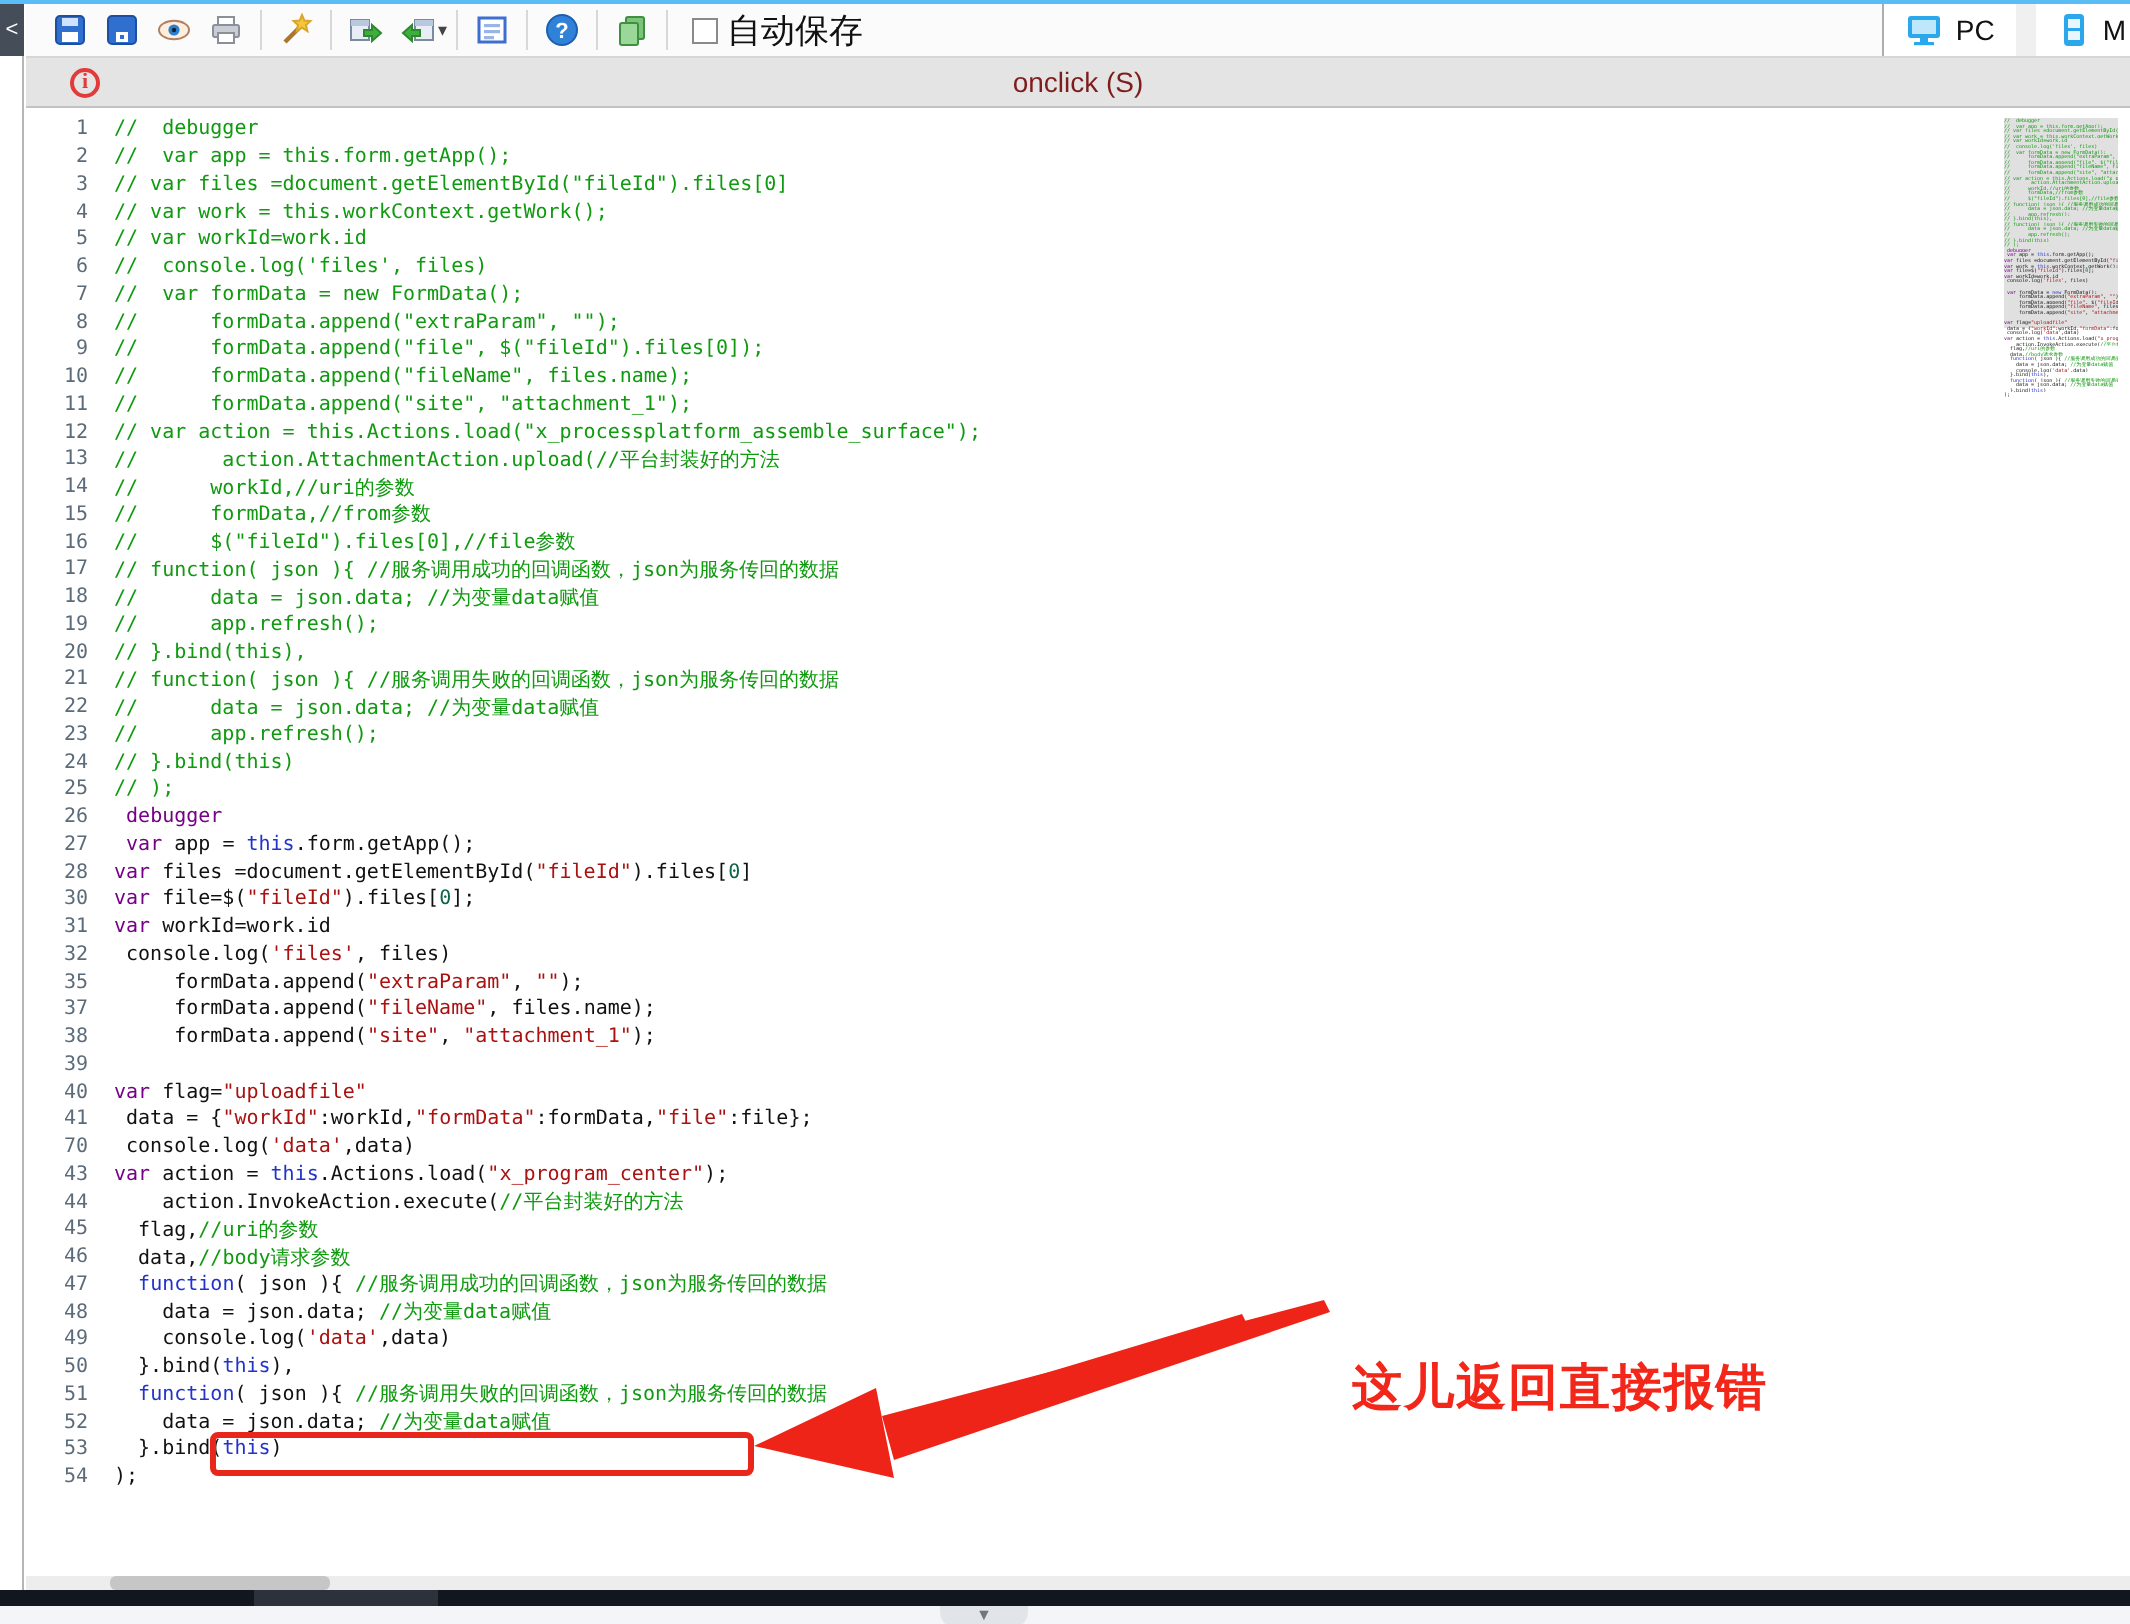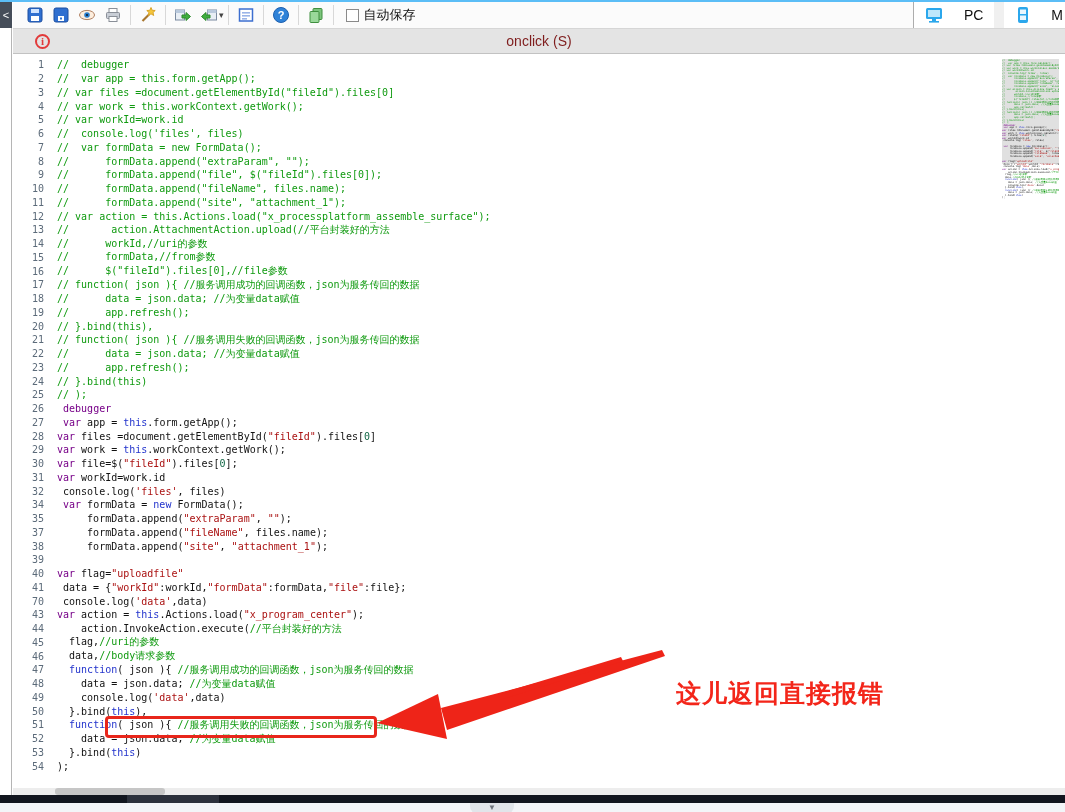--- a/index.html
+++ b/index.html
@@ -11,24 +11,24 @@
                border-right:1px solid #b5b5b5; z-index:5; }
   .back-btn { width:12px; height:26px; background:#454d59; color:#fff; font-size:11px;
               display:flex; align-items:center; justify-content:center; cursor:pointer; }
   
   .toolbar { position:absolute; left:13px; top:0; right:0; height:27px; background:#fbfbfb;
              border-bottom:1px solid #d6d6d6; display:flex; align-items:center; padding-left:9px; }
   .tbtn { width:26px; height:22px; display:flex; align-items:center; justify-content:center;
           cursor:pointer; border-radius:2px; }
   .tsep { width:1px; height:20px; background:#d8d8d8; margin:0 4px; }
   .caret { font-size:9px; color:#444; margin-left:-3px; cursor:pointer; }
-  .autosave { display:flex; align-items:center; gap:5px; margin-left:8px; font-size:13px; color:#111; cursor:pointer; }
+  .autosave { display:flex; align-items:center; gap:5px; margin-left:8px; font-size:17px; color:#111; cursor:pointer; }
   .checkbox { width:13px; height:13px; background:#fff; border:1px solid #8a8a8a; display:inline-block; }
   .right-zone { margin-left:auto; display:flex; height:100%; align-items:stretch; background:#f0f0f0; }
-  .device { display:flex; align-items:center; gap:20px; background:#fff; padding:0 11px;
+  .device { display:flex; align-items:center; gap:6px; background:#fff; padding:0 11px;
             border-left:1px solid #adadad; font-size:14px; color:#111; cursor:pointer; }
   .device.cut { border-left:none; margin-left:10px; padding-right:2px; }
   
   .titlebar { position:absolute; top:27px; left:13px; right:0; height:25px; background:#e4e4e4;
               border-bottom:1px solid #c2c2c2; display:flex; align-items:center; }
   .info-icon { position:absolute; left:22px; width:15px; height:15px; border:2px solid #e23b3b;
                border-radius:50%; color:#e23b3b; font-family:"Liberation Serif", serif; font-weight:bold;
                font-size:11px; display:flex; align-items:center; justify-content:center; }
   .title { flex:1; text-align:center; font-size:14px; color:#7f1d1d; }
   
@@ -285,38 +285,30 @@
         </div>
         <div class="ln-row">
           <span class="ln-num">27</span>
           <span class="ln-code"><span class="tk-p"> </span><span class="tk-k">var</span><span class="tk-p"> app = </span><span class="tk-f">this</span><span class="tk-p">.form.getApp();</span></span>
         </div>
         <div class="ln-row">
           <span class="ln-num">28</span>
           <span class="ln-code"><span class="tk-k">var</span><span class="tk-p"> files =document.getElementById(</span><span class="tk-s">"fileId"</span><span class="tk-p">).files[</span><span class="tk-n">0</span><span class="tk-p">]</span></span>
         </div>
         <div class="ln-row">
-          <span class="ln-num">29</span>
-          <span class="ln-code"><span class="tk-k">var</span><span class="tk-p"> work = </span><span class="tk-f">this</span><span class="tk-p">.workContext.getWork();</span></span>
-        </div>
-        <div class="ln-row">
           <span class="ln-num">30</span>
           <span class="ln-code"><span class="tk-k">var</span><span class="tk-p"> file=$(</span><span class="tk-s">"fileId"</span><span class="tk-p">).files[</span><span class="tk-n">0</span><span class="tk-p">];</span></span>
         </div>
         <div class="ln-row">
           <span class="ln-num">31</span>
           <span class="ln-code"><span class="tk-k">var</span><span class="tk-p"> workId=work.id</span></span>
         </div>
         <div class="ln-row">
           <span class="ln-num">32</span>
           <span class="ln-code"><span class="tk-p"> console.log(</span><span class="tk-s">'files'</span><span class="tk-p">, files)</span></span>
-        </div>
-        <div class="ln-row">
-          <span class="ln-num">34</span>
-          <span class="ln-code"><span class="tk-p"> </span><span class="tk-k">var</span><span class="tk-p"> formData = </span><span class="tk-f">new</span><span class="tk-p"> FormData();</span></span>
         </div>
         <div class="ln-row">
           <span class="ln-num">35</span>
           <span class="ln-code"><span class="tk-p">     formData.append(</span><span class="tk-s">"extraParam"</span><span class="tk-p">, </span><span class="tk-s">""</span><span class="tk-p">);</span></span>
         </div>
         <div class="ln-row">
           <span class="ln-num">37</span>
           <span class="ln-code"><span class="tk-p">     formData.append(</span><span class="tk-s">"fileName"</span><span class="tk-p">, files.name);</span></span>
         </div>
         <div class="ln-row">

